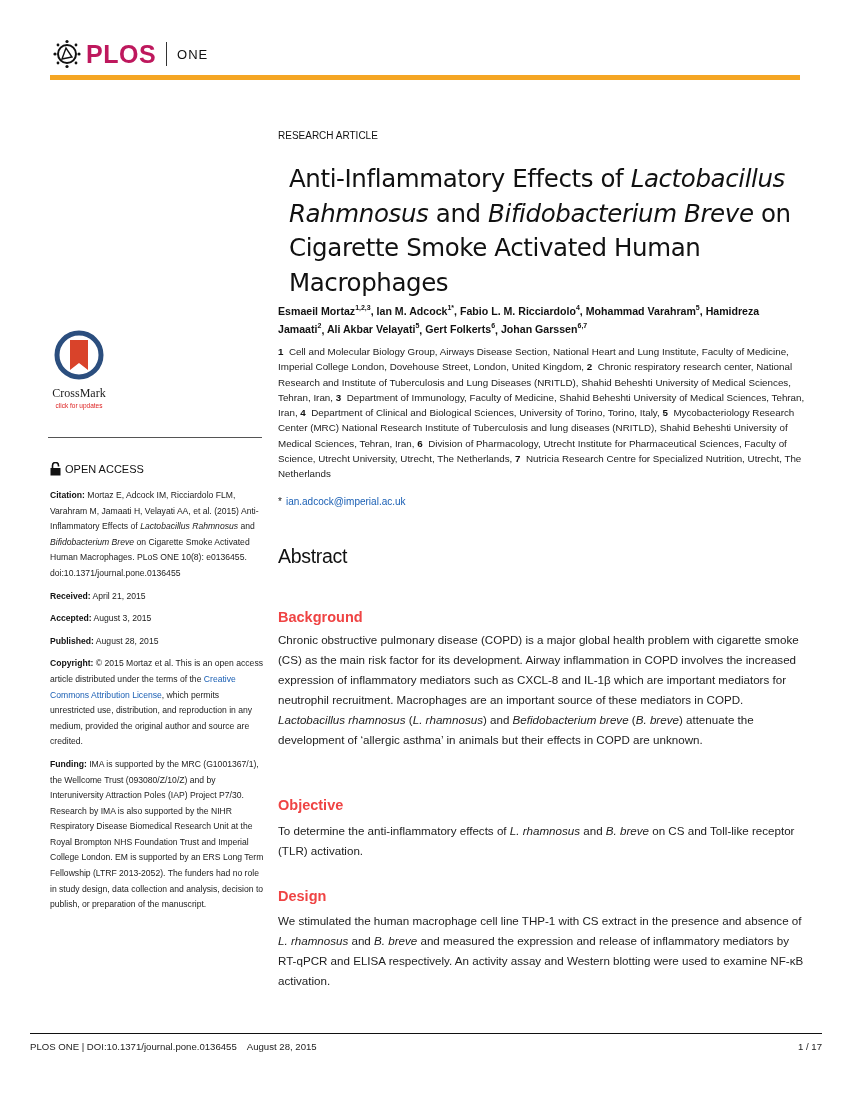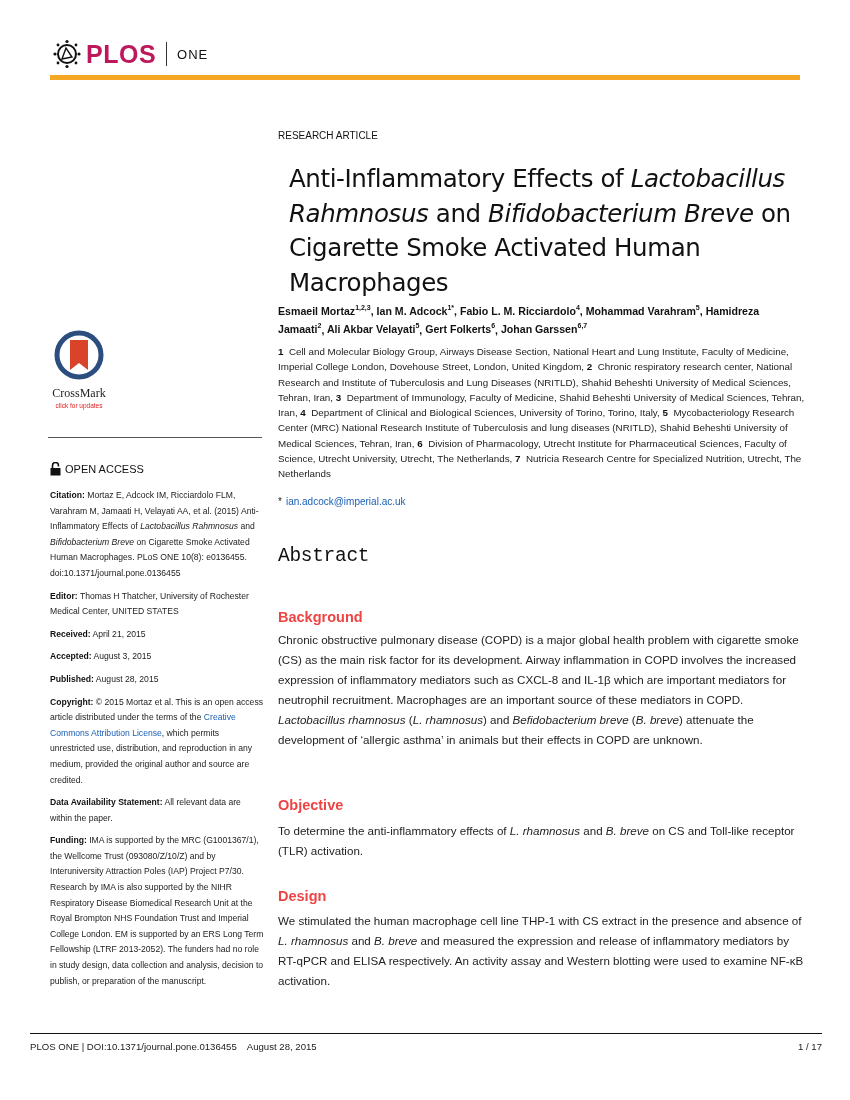--- a/index.html
+++ b/index.html
@@ -28,21 +28,21 @@
   
   #article-type { left: 278px; top: 130px; font-size: 10px; color: #111; }
   #title { left: 277px; top: 150px; width: 530px; font-family: "DejaVu Sans", sans-serif; font-size: 24.5px; line-height: 34.5px; color: #111; font-weight: normal; letter-spacing: -0.4px; }
   #title i { font-style: italic; }
   #authors { left: 278px; top: 300px; width: 530px; font-size: 10.6px; line-height: 16px; font-weight: bold; color: #111; }
   #authors sup { font-size: 7px; font-weight: bold; }
   #affiliations { left: 278px; top: 344px; width: 530px; font-size: 9.8px; line-height: 15.3px; color: #222; }
   #affiliations b { color: #111; }
   #corresp { left: 278px; top: 496px; font-size: 10px; color: #222; }
   #corresp a { color: #1a5fb4; text-decoration: none; margin-left: 4px; margin-top: 19px; }
-  #abstract-heading { left: 278px; top: 545px; font-family: Liberation Mono, monospace; font-size: 19.5px; color: #111; letter-spacing: -0.3px; }
+  #abstract-heading { left: 278px; top: 545px; font-family: Liberation Sans, sans-serif; font-size: 19.5px; color: #111; letter-spacing: -0.3px; }
 
   .sec-head { position: absolute; left: 278px; font-size: 14.5px; font-weight: bold; color: #ef4444; }
   .sec-body { position: absolute; left: 278px; width: 528px; font-size: 11.6px; line-height: 20px; color: #222; }
   .sec-body i { font-style: italic; }
 
   #footer-rule { left: 30px; top: 1033px; width: 792px; height: 1px; background: #111; }
   #footer-left { left: 30px; top: 1041px; font-size: 9.6px; color: #222; }
   #footer-left .date { margin-left: 10px; }
   #footer-right { left: 770px; top: 1041px; width: 52px; text-align: right; font-size: 9.6px; color: #222; }
 </style>
@@ -88,43 +88,35 @@
 <div id="leftcol" class="abs">
   <p>
     <b>Citation:</b>
     <span>Mortaz E, Adcock IM, Ricciardolo FLM, Varahram M, Jamaati H, Velayati AA, et al. (2015) Anti-Inflammatory Effects of</span>
     <i>Lactobacillus Rahmnosus</i>
     <span>and</span>
     <i>Bifidobacterium Breve</i>
     <span>on Cigarette Smoke Activated Human Macrophages. PLoS ONE 10(8): e0136455. doi:10.1371/journal.pone.0136455</span>
   </p>
   <p>
-    <b>Editor:</b>
-    <span>Thomas H Thatcher, University of Rochester Medical Center, UNITED STATES</span>
-  </p>
-  <p>
     <b>Received:</b>
     <span>April 21, 2015</span>
   </p>
   <p>
     <b>Accepted:</b>
     <span>August 3, 2015</span>
   </p>
   <p>
     <b>Published:</b>
     <span>August 28, 2015</span>
   </p>
   <p>
     <b>Copyright:</b>
     <span>© 2015 Mortaz et al. This is an open access article distributed under the terms of the</span>
     <a>Creative Commons Attribution License</a><span>, which permits unrestricted use, distribution, and reproduction in any medium, provided the original author and source are credited.</span>
-  </p>
-  <p>
-    <b>Data Availability Statement:</b>
-    <span>All relevant data are within the paper.</span>
   </p>
   <p>
     <b>Funding:</b>
     <span>IMA is supported by the MRC (G1001367/1), the Wellcome Trust (093080/Z/10/Z) and by Interuniversity Attraction Poles (IAP) Project P7/30. Research by IMA is also supported by the NIHR Respiratory Disease Biomedical Research Unit at the Royal Brompton NHS Foundation Trust and Imperial College London. EM is supported by an ERS Long Term Fellowship (LTRF 2013-2052). The funders had no role in study design, data collection and analysis, decision to publish, or preparation of the manuscript.</span>
   </p>
 </div>
 
 <div id="article-type" class="abs">RESEARCH ARTICLE</div>
 <h1 id="title" class="abs" style="margin:12px;">
   <span>Anti-Inflammatory Effects of </span><i>Lactobacillus Rahmnosus</i><span> and </span><i>Bifidobacterium Breve</i><span> on Cigarette Smoke Activated Human Macrophages</span>

